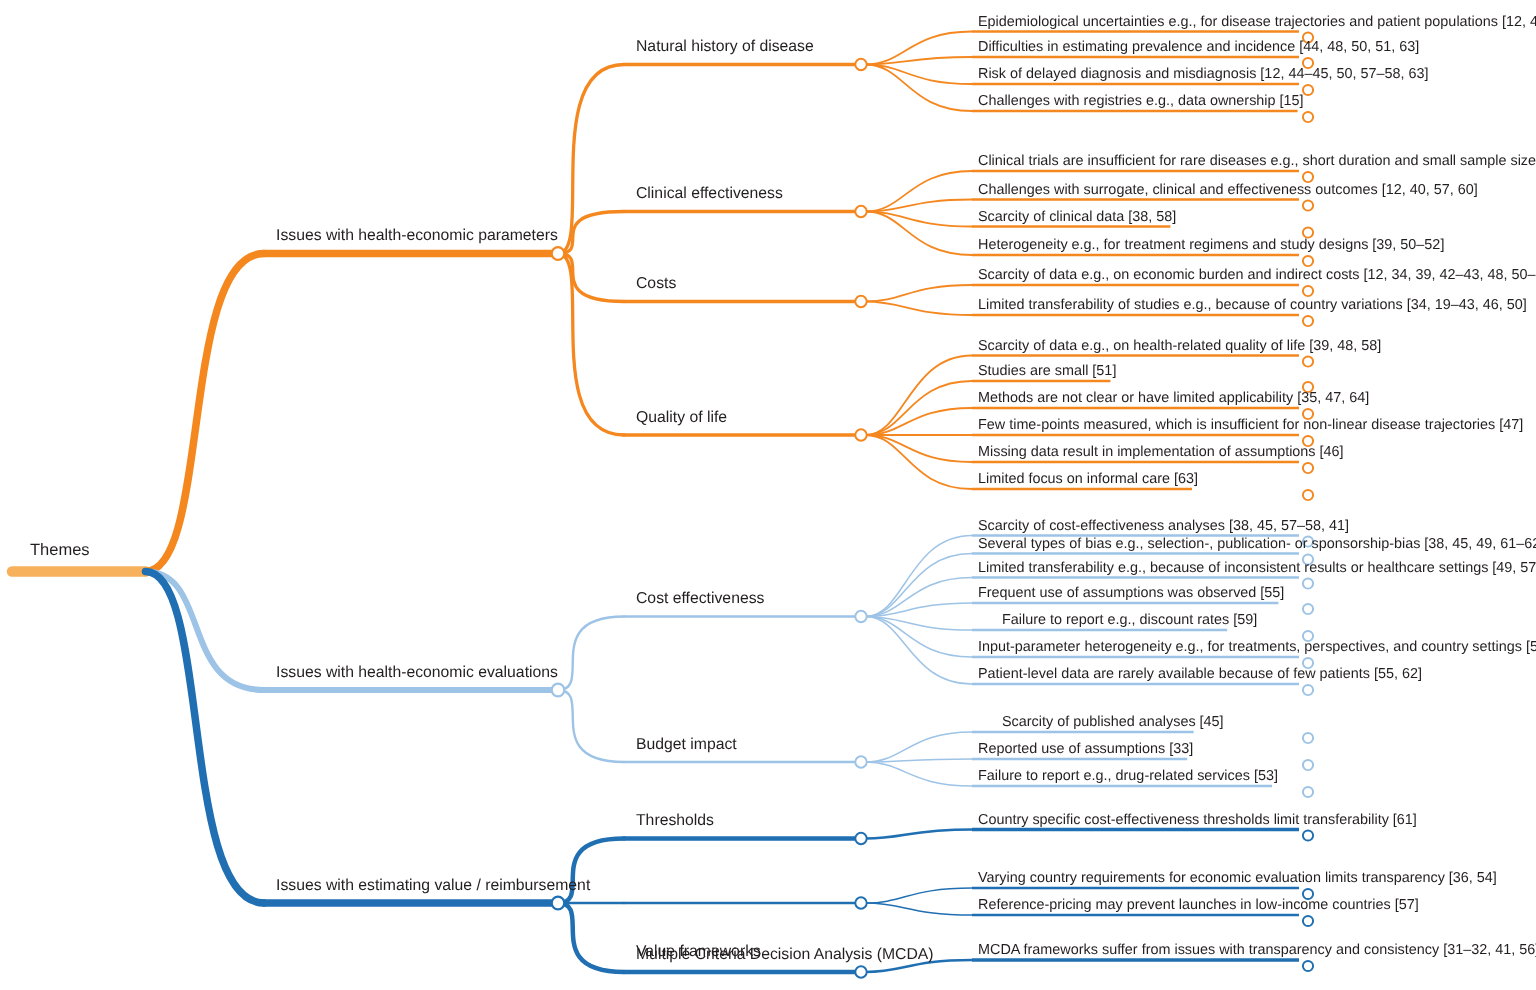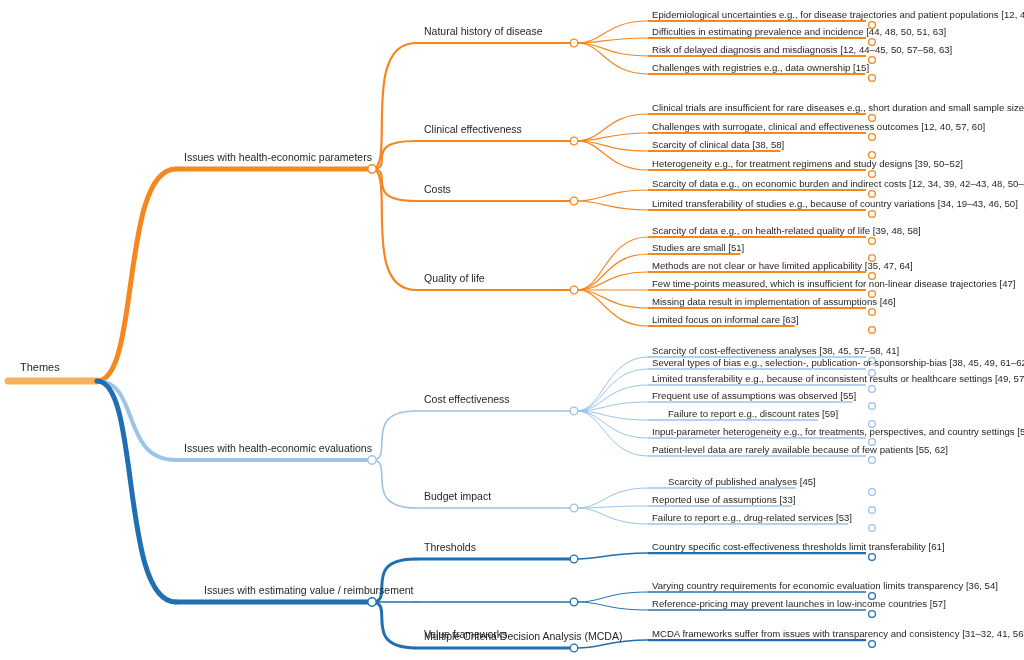--- a/index.html
+++ b/index.html
@@ -203,21 +203,21 @@
       <div class="node-label leaf-label" style="left: 652px; top: 358px;">Several types of bias e.g., selection-, publication- or sponsorship-bias [38, 45, 49, 61–62, 64–65]</div>
       <div class="node-label leaf-label" style="left: 652px; top: 374px;">Limited transferability e.g., because of inconsistent results or healthcare settings [49, 57, 61–62]</div>
       <div class="node-label leaf-label" style="left: 652px; top: 391px;">Frequent use of assumptions was observed [55]</div>
       <div class="node-label leaf-label" style="left: 652px; top: 409px; margin-left: 16px;">Failure to report e.g., discount rates [59]</div>
       <div class="node-label leaf-label" style="left: 652px; top: 427px;">Input-parameter heterogeneity e.g., for treatments, perspectives, and country settings [51, 55, 59, 64]</div>
       <div class="node-label leaf-label" style="left: 652px; top: 445px;">Patient-level data are rarely available because of few patients [55, 62]</div>
       <div class="node-label lvl2-label" style="left: 424px; top: 491px;">Budget impact</div>
       <div class="node-label leaf-label" style="left: 652px; top: 477px; margin-left: 16px;">Scarcity of published analyses [45]</div>
       <div class="node-label leaf-label" style="left: 652px; top: 495px;">Reported use of assumptions [33]</div>
       <div class="node-label leaf-label" style="left: 652px; top: 513px;">Failure to report e.g., drug-related services [53]</div>
-      <div class="node-label lvl1-label" style="left: 184px; top: 585px; margin-left: 20px;">Issues with estimating value / reimbursement</div>
+      <div class="node-label lvl1-label" style="left: 184px; top: 585px;">Issues with estimating value / reimbursement</div>
       <div class="node-label lvl2-label" style="left: 424px; top: 542px;">Thresholds</div>
       <div class="node-label leaf-label" style="left: 652px; top: 542px;">Country specific cost-effectiveness thresholds limit transferability [61]</div>
       <div class="node-label lvl2-label" style="left: 424px; top: 585px; margin-top: 44px;">Value frameworks</div>
       <div class="node-label leaf-label" style="left: 652px; top: 581px;">Varying country requirements for economic evaluation limits transparency [36, 54]</div>
       <div class="node-label leaf-label" style="left: 652px; top: 599px;">Reference-pricing may prevent launches in low-income countries [57]</div>
       <div class="node-label lvl2-label" style="left: 424px; top: 631px;">Multiple Criteria Decision Analysis (MCDA)</div>
       <div class="node-label leaf-label" style="left: 652px; top: 629px;">MCDA frameworks suffer from issues with transparency and consistency [31–32, 41, 56]</div>
     </div>
 </div>
 

